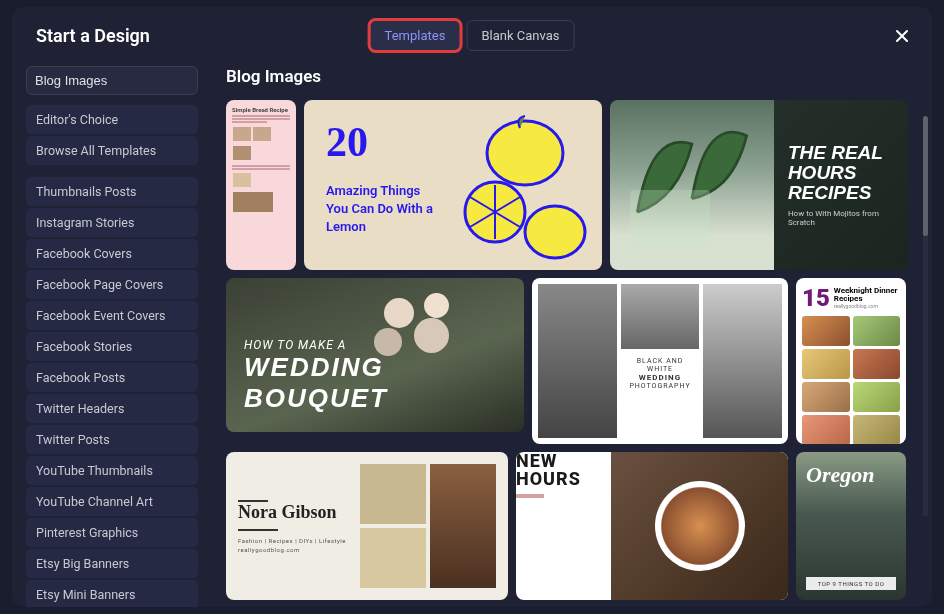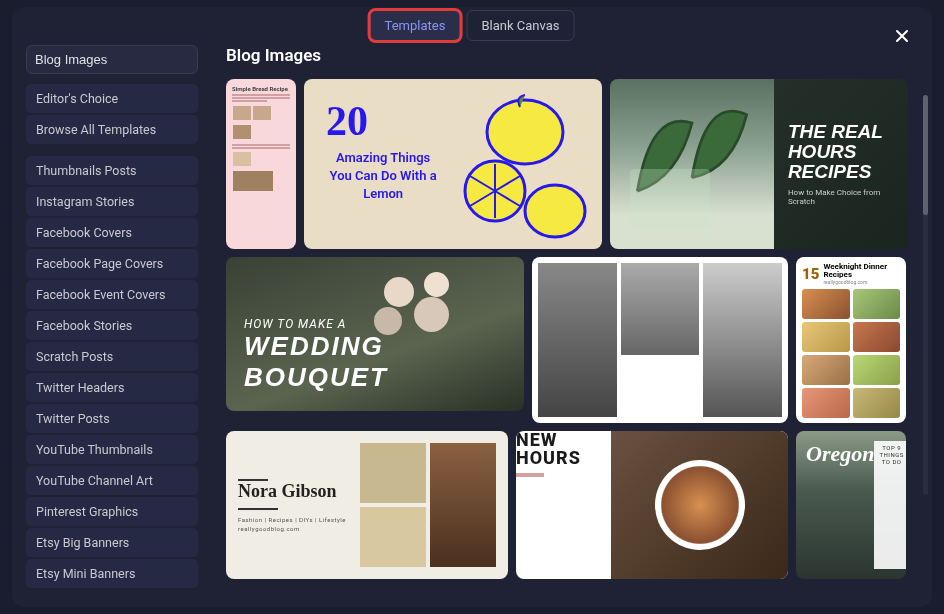--- a/index.html
+++ b/index.html
@@ -157,21 +157,21 @@
 
   
   .t1 { width: 70px; height: 170px; background: #f8d8db; padding: 6px; font-size: 5px; color: #333; }
   .t1 .hdr { font-size: 6px; font-weight: bold; margin-bottom: 2px; color:#444; }
   .t1 .ln { height: 2px; background: #d0a0a4; margin: 1px 0; }
   .t1 .sq { width: 18px; height: 14px; background: #c8a88c; display:inline-block; margin:1px;}
 
   .t2 { width: 298px; height: 170px; background: #eaddc5; padding: 18px 22px; display:flex; }
   .t2 .left { width: 45%; }
   .t2 .big { font-size: 42px; font-weight: 900; color: #2618ee; font-family: Georgia, serif; }
-  .t2 .txt { font-size: 13px; font-weight: 600; color: #2618ee; line-height: 1.4; margin-top: 4px; text-align: center;}
+  .t2 .txt { font-size: 13px; font-weight: 600; color: #2618ee; line-height: 1.4; margin-top: 16px;}
   .t2 .right { flex:1; position: relative; }
 
   .t3 { width: 298px; height: 170px; background: linear-gradient(135deg,#2a3530 0%,#1a2520 100%); display:flex; align-items:center; }
   .t3 .glass { width: 55%; height: 100%; background: linear-gradient(180deg,#5a7060 0%,#8aa090 40%,#d8e0d0 80%); position:relative; }
   .t3 .txtbox { flex:1; padding: 14px; }
   .t3 .h { font-size: 19px; font-weight: 900; font-style: italic; color:#fff; line-height:1.05; font-family: Impact, sans-serif; }
   .t3 .s { font-size: 8px; color:#ccc; margin-top:6px; }
 
   .t4 { width: 298px; height: 154px; background: linear-gradient(160deg,#3a4035 0%,#5a6550 60%,#2a3025 100%); display:flex; flex-direction:column; justify-content:flex-end; padding:18px; position:relative;font-style:italic; }
   .t4 .flowers { position:absolute; top:10px; right:20px; width:140px; height:100px;  }
@@ -181,54 +181,55 @@
 
   .t5 { width: 256px; height: 166px; background:#fff; padding:6px; display:flex; gap:4px; }
   .t5 .col { flex:1; display:flex; flex-direction:column; gap:4px; }
   .t5 .ph { background:#2a2a2a; flex:1; }
   .t5 .ph.g { background: linear-gradient(180deg,#888 0%,#444 100%); }
   .t5 .txt { font-size:7px; text-align:center; padding:4px; color:#333; letter-spacing:1px; }
   .t5 .txt b { font-size:8px; display:block; }
 
   .t6 { width: 110px; height: 166px; background:#fff; padding:6px; font-size:7px; }
   .t6 .hdr { display:flex; align-items:center; gap:4px; margin-bottom:4px;}
-  .t6 .num { font-size:15px; font-weight:900; color:#a16207; }
+  .t6 .num { font-size:24px; font-weight:900; color:#701a75; }
   .t6 .tt { font-size:8px; font-weight:700; line-height:1; color:#000;}
   .t6 .gr { display:grid; grid-template-columns:1fr 1fr; gap:3px; }
   .t6 .fd { height:30px; border-radius:3px; }
 
   .t7 { width: 282px; height: 148px; background:#f0ede4; padding:12px; display:flex; gap:6px; }
   .t7 .l { width:45%; display:flex; flex-direction:column; justify-content:center; }
   .t7 .nm { font-size:18px; font-weight:700; color:#222; font-family:Georgia,serif; }
   .t7 .ln { width:40px; height:2px; background:#333; margin:6px 0; }
   .t7 .tg { font-size:6px; color:#555; letter-spacing:0.5px; }
   .t7 .r { flex:1; display:grid; grid-template-columns:1fr 1fr; gap:4px; }
   .t7 .im { background:#c8b890; }
   .t7 .im.p { background: linear-gradient(180deg,#8a6040 0%,#4a3020 100%); grid-row:span 2; }
 
   .t8 { width: 272px; height: 148px; background:#fff; display:flex; }
   .t8 .l { width:35%; }
   .t8 .nh { font-size:18px; font-weight:800; color:#1a1a1a; line-height:1; letter-spacing:1px; }
   .t8 .bar { width:28px; height:4px; background:#d4a0a0; margin-top:6px; }
   .t8 .r { flex:1; position:relative; background:linear-gradient(135deg,#6a5040 0%,#3a2818 100%); }
   .t8 .dish { position:absolute; top:50%; left:50%; transform:translate(-50%,-50%); width:90px; height:90px; border-radius:50%; background:radial-gradient(circle,#d89050 0%,#8a5030 60%,#fff 62%); }
 
-  .t9 { width: 110px; height: 148px; background:linear-gradient(180deg,#8a9a85 0%,#4a5a50 40%,#2a3530 100%); position:relative; display:flex; flex-direction:row; justify-content:space-between; padding:10px; }
+  .t9 { width: 110px; height: 148px; background:linear-gradient(180deg,#8a9a85 0%,#4a5a50 40%,#2a3530 100%); position:relative; display:flex; flex-direction:column; justify-content:space-between; padding:10px; }
   .t9 .ot { font-size:22px; font-style:italic; font-weight:700; color:#fff; font-family:cursive; }
   .t9 .bb { background:rgba(255,255,255,0.9); font-size:6px; padding:3px 5px; color:#333; text-align:center; letter-spacing:0.5px; }
 
   svg.lemon-svg { position:absolute; }
   svg.mintleaf { width:100%; height:100%; }
 </style>
 </head>
 <body>
 
 <div class="modal">
 
   <div class="header">
+    <div class="title">Start a Design</div>
     <div class="tab-group">
       <div class="tab active highlighted">Templates</div>
       <div class="tab">Blank Canvas</div>
     </div>
     <div class="close">
       <svg width="16" height="16" viewBox="0 0 16 16">
           <path d="M3 3 L13 13 M13 3 L3 13" stroke="#fff" stroke-width="2" fill="none" stroke-linecap="round"></path>
         </svg>
     </div>
   </div>
@@ -249,21 +250,21 @@
         <div class="side-item">Browse All Templates</div>
       </div>
 
       <div>
         <div class="side-item">Thumbnails Posts</div>
         <div class="side-item">Instagram Stories</div>
         <div class="side-item">Facebook Covers</div>
         <div class="side-item">Facebook Page Covers</div>
         <div class="side-item">Facebook Event Covers</div>
         <div class="side-item">Facebook Stories</div>
-        <div class="side-item">Scratch Posts</div>
+        <div class="side-item">Facebook Posts</div>
         <div class="side-item">Twitter Headers</div>
         <div class="side-item">Twitter Posts</div>
         <div class="side-item">YouTube Thumbnails</div>
         <div class="side-item">YouTube Channel Art</div>
         <div class="side-item">Pinterest Graphics</div>
         <div class="side-item">Etsy Big Banners</div>
         <div class="side-item">Etsy Mini Banners</div>
 
       </div>
     </div>
@@ -309,21 +310,21 @@
 
           <div class="card t3">
             <div class="glass">
               <svg class="mintleaf" viewBox="0 0 60 60">
                   <path d="M10 40 Q15 10 30 15 Q25 35 10 40 M30 35 Q35 5 50 12 Q45 32 30 35" fill="#3a6a3a" stroke="#284a28"></path>
                 </svg>
               <div style="position:absolute;bottom:20px;left:20px;width:80px;height:60px;background:rgba(200,230,200,0.3);border-radius:4px"></div>
             </div>
             <div class="txtbox">
               <div class="h">THE REAL HOURS RECIPES</div>
-              <div class="s">How to Make Choice from Scratch</div>
+              <div class="s">How to With Mojitos from Scratch</div>
             </div>
           </div>
         </div>
 
         <div class="row">
           <div class="card t4">
             <div class="flowers">
               <div class="f" style="top:10px;left:20px;width:30px;height:30px;background:#e8d8c8"></div>
               <div class="f" style="top:30px;left:50px;width:35px;height:35px;background:#d8c8b8"></div>
               <div class="f" style="top:5px;left:60px;width:25px;height:25px;background:#f0e0d0"></div>
@@ -332,20 +333,25 @@
             <div class="sm">HOW TO MAKE A</div>
             <div class="lg">WEDDING BOUQUET</div>
           </div>
 
           <div class="card t5">
             <div class="col">
                 <div class="ph g"></div>
               </div>
             <div class="col">
               <div class="ph" style="flex:0.6;background:linear-gradient(180deg,#aaa,#666)"></div>
+              <div class="txt">
+                <span>BLACK AND WHITE</span>
+                <b>WEDDING</b>
+                <span>PHOTOGRAPHY</span>
+              </div>
             </div>
             <div class="col">
                 <div class="ph" style="background:linear-gradient(180deg,#ccc,#555)"></div>
               </div>
           </div>
 
           <div class="card t6">
             <div class="hdr">
               <span class="num">15</span>
               <span>

